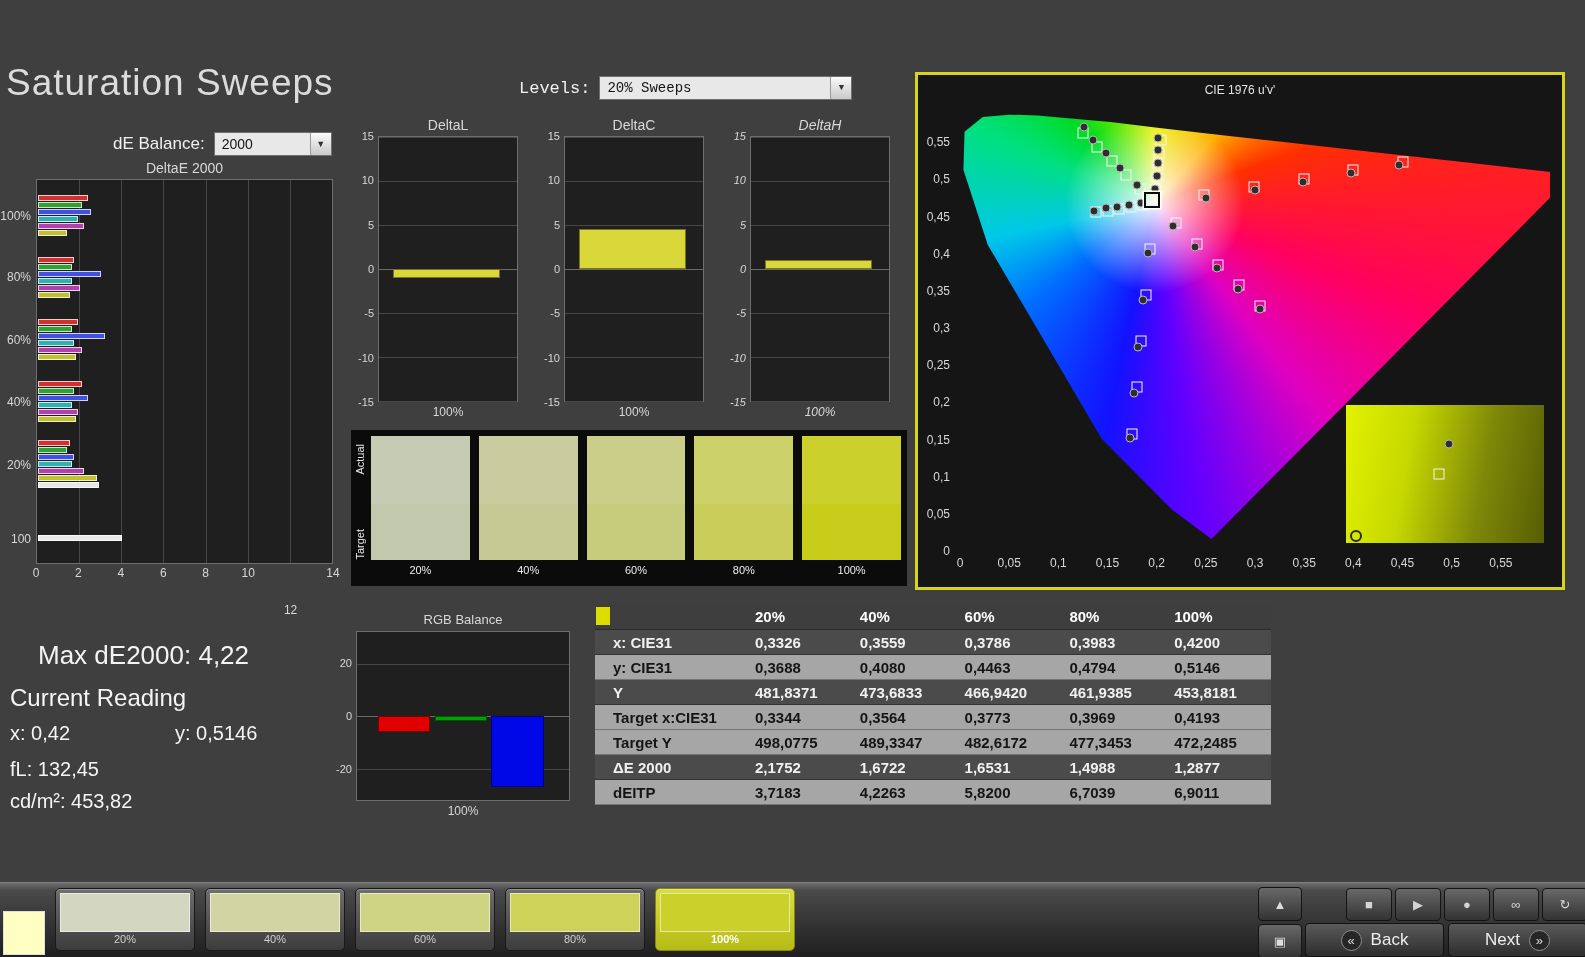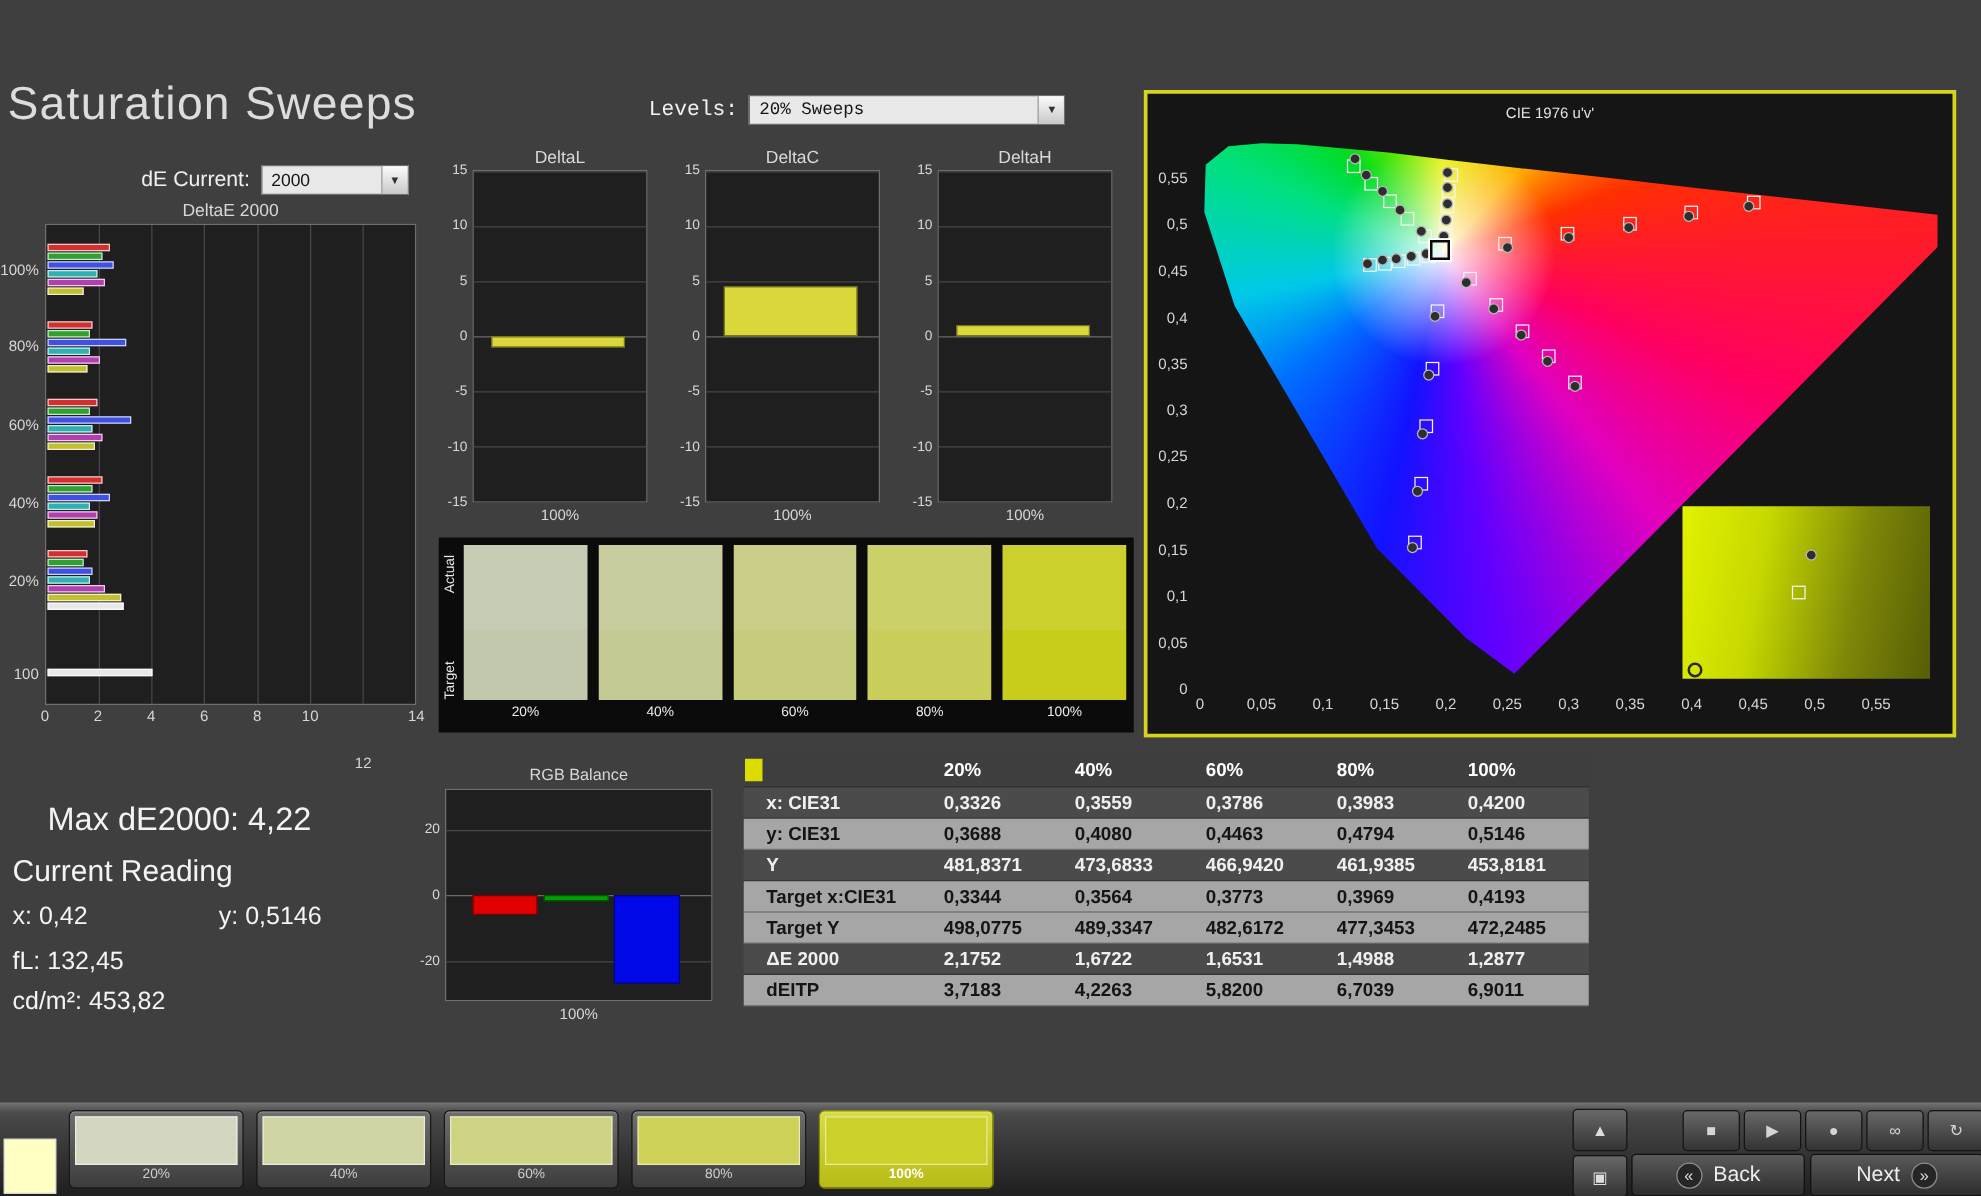--- a/index.html
+++ b/index.html
@@ -111,21 +111,21 @@
   .glyph{pointer-events:none;}
 </style>
 </head>
 <body>
 
 <div class="screen">
 
   <div class="abs page-title">Saturation Sweeps</div>
 
   <div class="abs field" style="left:113px;top:132px;">
-    <span class="field-label">dE Current:</span>
+    <span class="field-label">dE Balance:</span>
     <div class="dropdown" style="width:118px;gap:32px;">
       <span class="dd-value">2000</span>
       <span class="dd-arrow">▼</span>
     </div>
   </div>
 
   <div class="abs field" style="left:519px;top:76px;font-family:Liberation Mono, monospace;">
     <span class="field-label">Levels:</span>
     <div class="dropdown" style="width:253px;">
       <span class="dd-value">20% Sweeps</span>
@@ -254,21 +254,21 @@
           <div class="hgrid zero" style="top: 50%;"></div>
           <div class="hgrid" style="top: 66.6667%;"></div>
           <div class="hgrid" style="top: 83.3333%;"></div>
           <div class="hgrid" style="top: 100%;"></div>
           <div class="vbar" style="left: 10%; width: 78%; top: 34.6667%; height: 15.3333%; background: rgb(217, 215, 58);"></div>
         </div>
     </div>
     <div class="vxcap">100%</div>
   </div>
 
-  <div class="abs vchart" style="left:724px;top:117px;width:166px;height:304px;">
+  <div class="abs vchart" style="left:724px;top:117px;width:166px;height:304px;font-style:italic;">
     <div class="chart-title" style="margin-left:26px;">DeltaH</div>
     <div class="vbody">
       <div class="ylabels">
           <div class="ylab" style="top: 0%;">15</div>
           <div class="ylab" style="top: 16.6667%;">10</div>
           <div class="ylab" style="top: 33.3333%;">5</div>
           <div class="ylab" style="top: 50%;">0</div>
           <div class="ylab" style="top: 66.6667%;">-5</div>
           <div class="ylab" style="top: 83.3333%;">-10</div>
           <div class="ylab" style="top: 100%;">-15</div>

